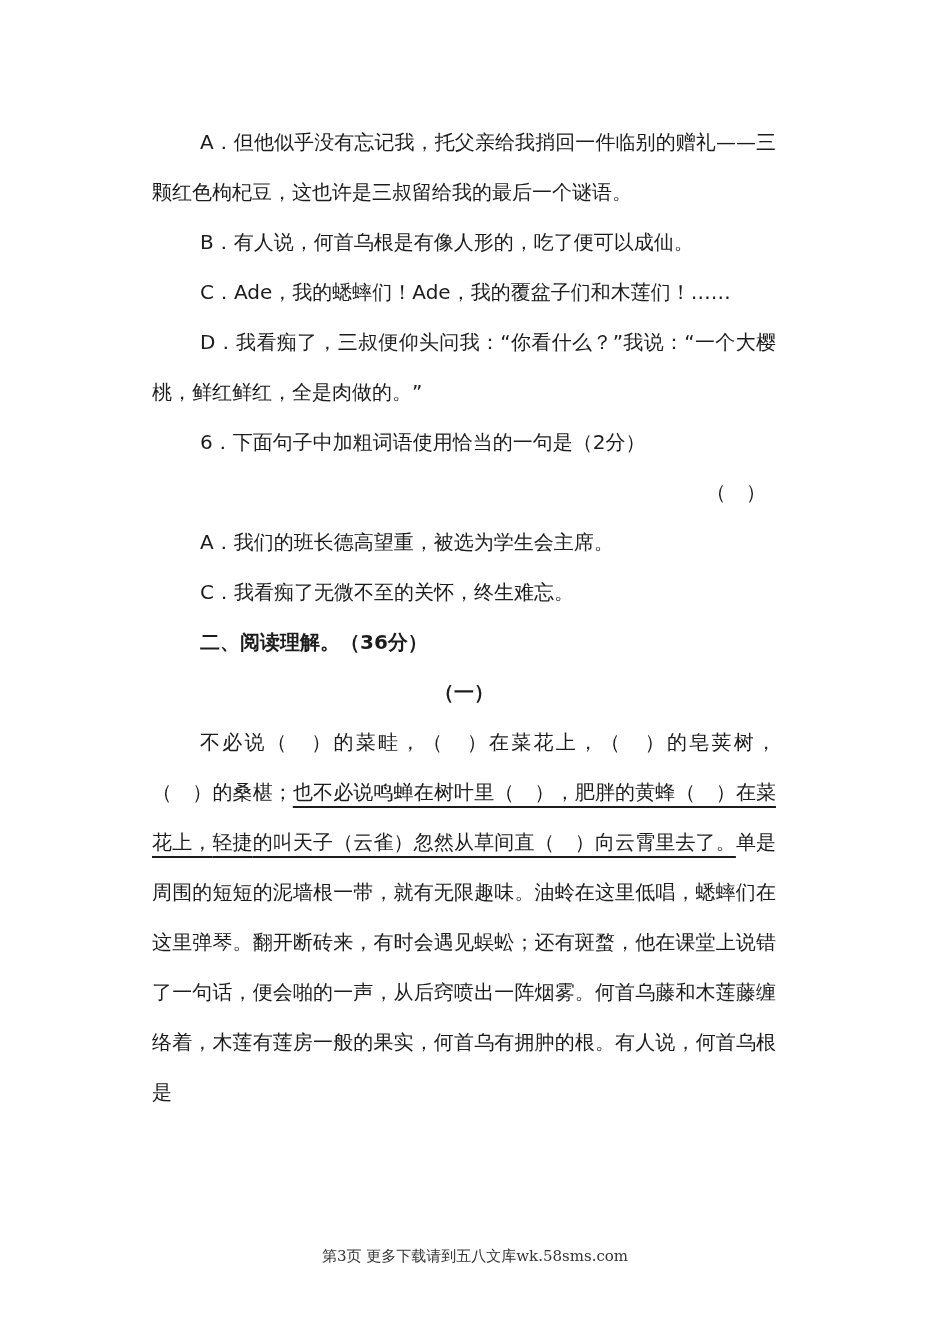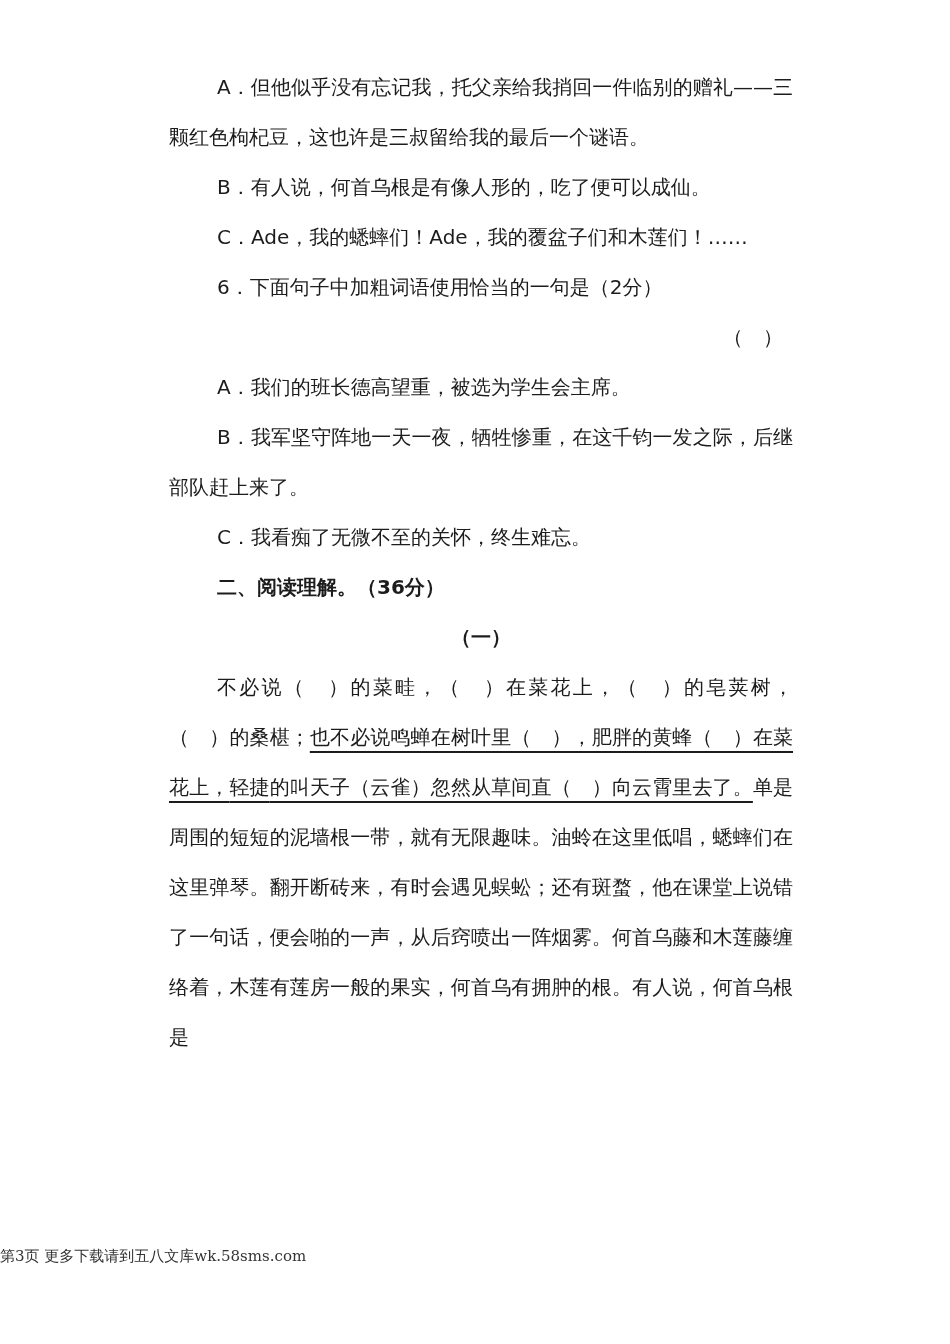--- a/index.html
+++ b/index.html
@@ -14,26 +14,25 @@
     background: #ffffff;
     color: #1c1c1c;
     font-family: "DejaVu Sans", "Liberation Sans", sans-serif;
     overflow: hidden;
   }
   .content {
     position: absolute;
     left: 152px;
     top: 0;
     width: 624px;
-    padding-top: 62px;
+    padding-top: 117px;
     font-size: 20px;
     line-height: 50px;
     text-align: justify;
     text-justify: inter-ideograph;
-    margin-left: 17px;
   }
   .para {
     margin: 0;
     text-indent: 48px;
   }
   .answer-blank {
     margin: 0;
     text-indent: 0;
     text-align: right;
     padding-right: 10px;
@@ -53,42 +52,42 @@
   .u {
     text-decoration: underline;
     text-underline-offset: 7px;
     text-decoration-thickness: 1.5px;
   }
   .footer {
     position: absolute;
     left: 0;
     top: 1247px;
     width: 100%;
-    text-align: left;
+    text-align: center;
     font-family: "DejaVu Serif", "Liberation Serif", serif;
     font-size: 15px;
     color: #333333;
   }
 </style>
 </head>
 <body>
 
 <div class="page">
   <div class="content">
 
     <p class="para">A．但他似乎没有忘记我，托父亲给我捎回一件临别的赠礼——三颗红色枸杞豆，这也许是三叔留给我的最后一个谜语。</p>
     <p class="para">B．有人说，何首乌根是有像人形的，吃了便可以成仙。</p>
     <p class="para">C．Ade，我的蟋蟀们！Ade，我的覆盆子们和木莲们！……</p>
+    <p class="para">D．我看痴了，三叔便仰头问我：“你看什么？”我说：“一个大樱桃，鲜红鲜红，全是肉做的。”</p>
 
     <p class="para">6．下面句子中加粗词语使用恰当的一句是（2分）</p>
     <p class="answer-blank">（　）</p>
 
     <p class="para"><span>A．我们的班长</span><b>德高望重</b><span>，被选为学生会主席。</span></p>
 
-    <p class="para"><span>B．我军坚守阵地一天一夜，牺牲惨重，在这</span><b>千钧一发</b><span>之际，后继部队赶上来了。</span></p>
 
     <p class="para"><span>C．我看痴了</span><b>无微不至</b><span>的关怀，终生难忘。</span></p>
 
 
     <p class="section-heading">二、阅读理解。（36分）</p>
     <p class="passage-label">（一）</p>
 
     <p class="para"><span>不必说（　）的菜畦，（　）在菜花上，（　）的皂荚树，（　）的桑椹；</span><span class="u">也不必说鸣蝉在树叶里（　），肥胖的黄蜂（　）在菜花上，</span><b class="u">轻捷</b><span class="u">的叫天子（云雀）忽然从草间直（　）向云霄里去了。</span><span>单是周围的短短的泥墙根一带，就有无限趣味。油蛉在这里低唱，蟋蟀们在这里弹琴。翻开断砖来，有时会遇见蜈蚣；还有斑蝥，他在课堂上说错了一句话，便会啪的一声，从后窍喷出一阵烟雾。何首乌藤和木莲藤</span><b>缠络</b><span>着，木莲有莲房一般的果实，何首乌有</span><b>拥肿</b><span>的根。有人说，何首乌根是</span></p>
 
   </div>

